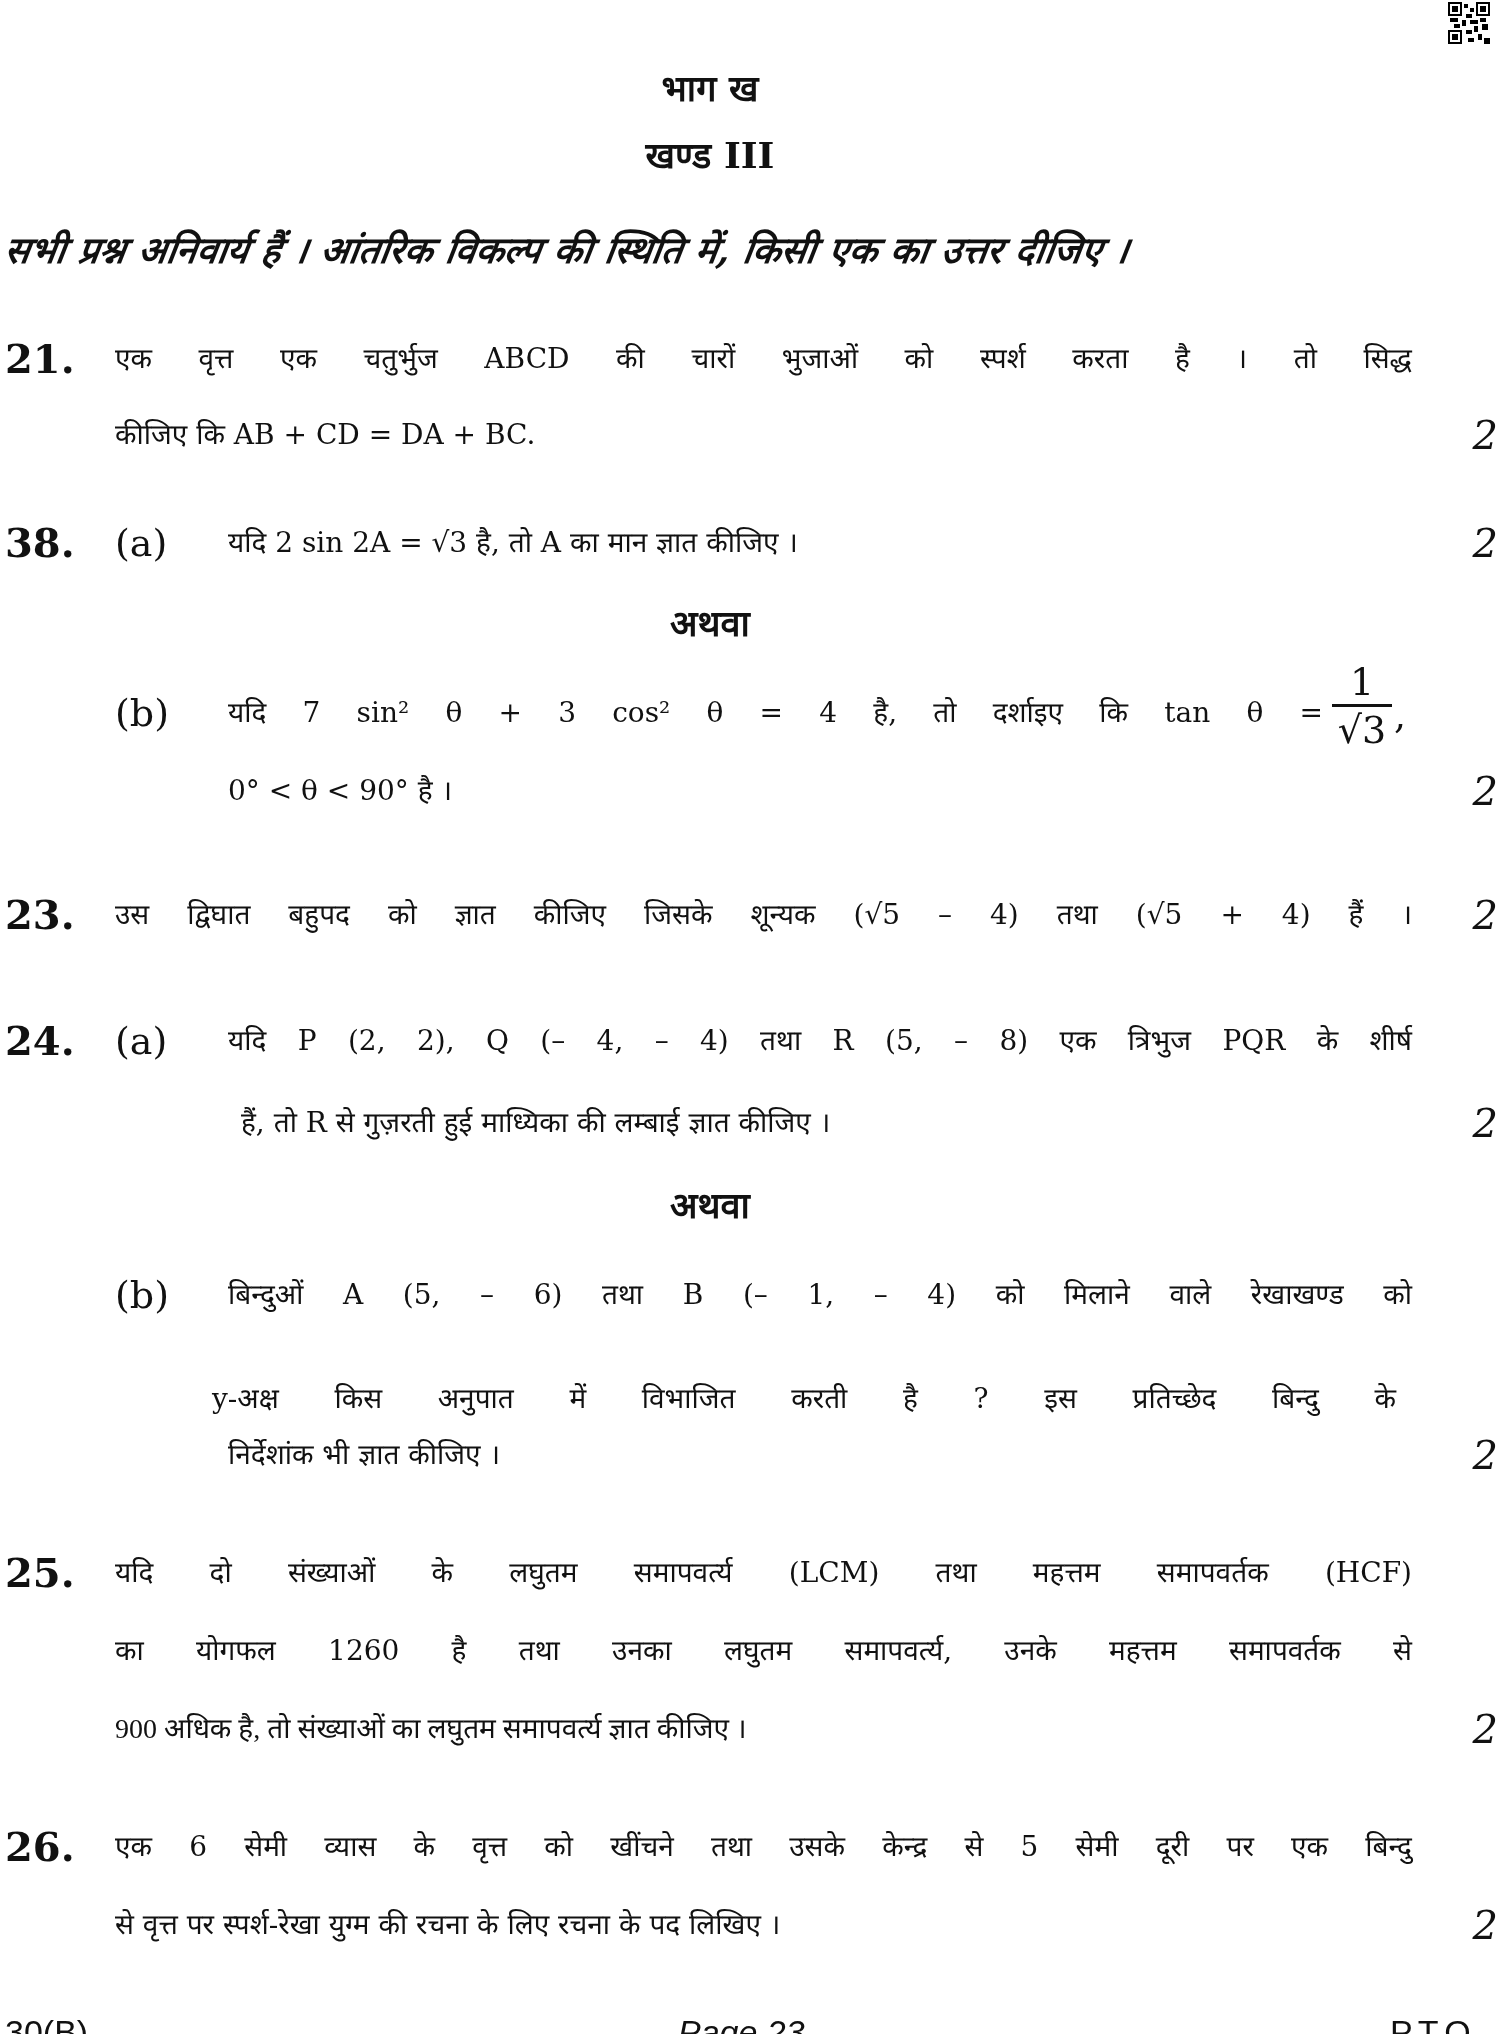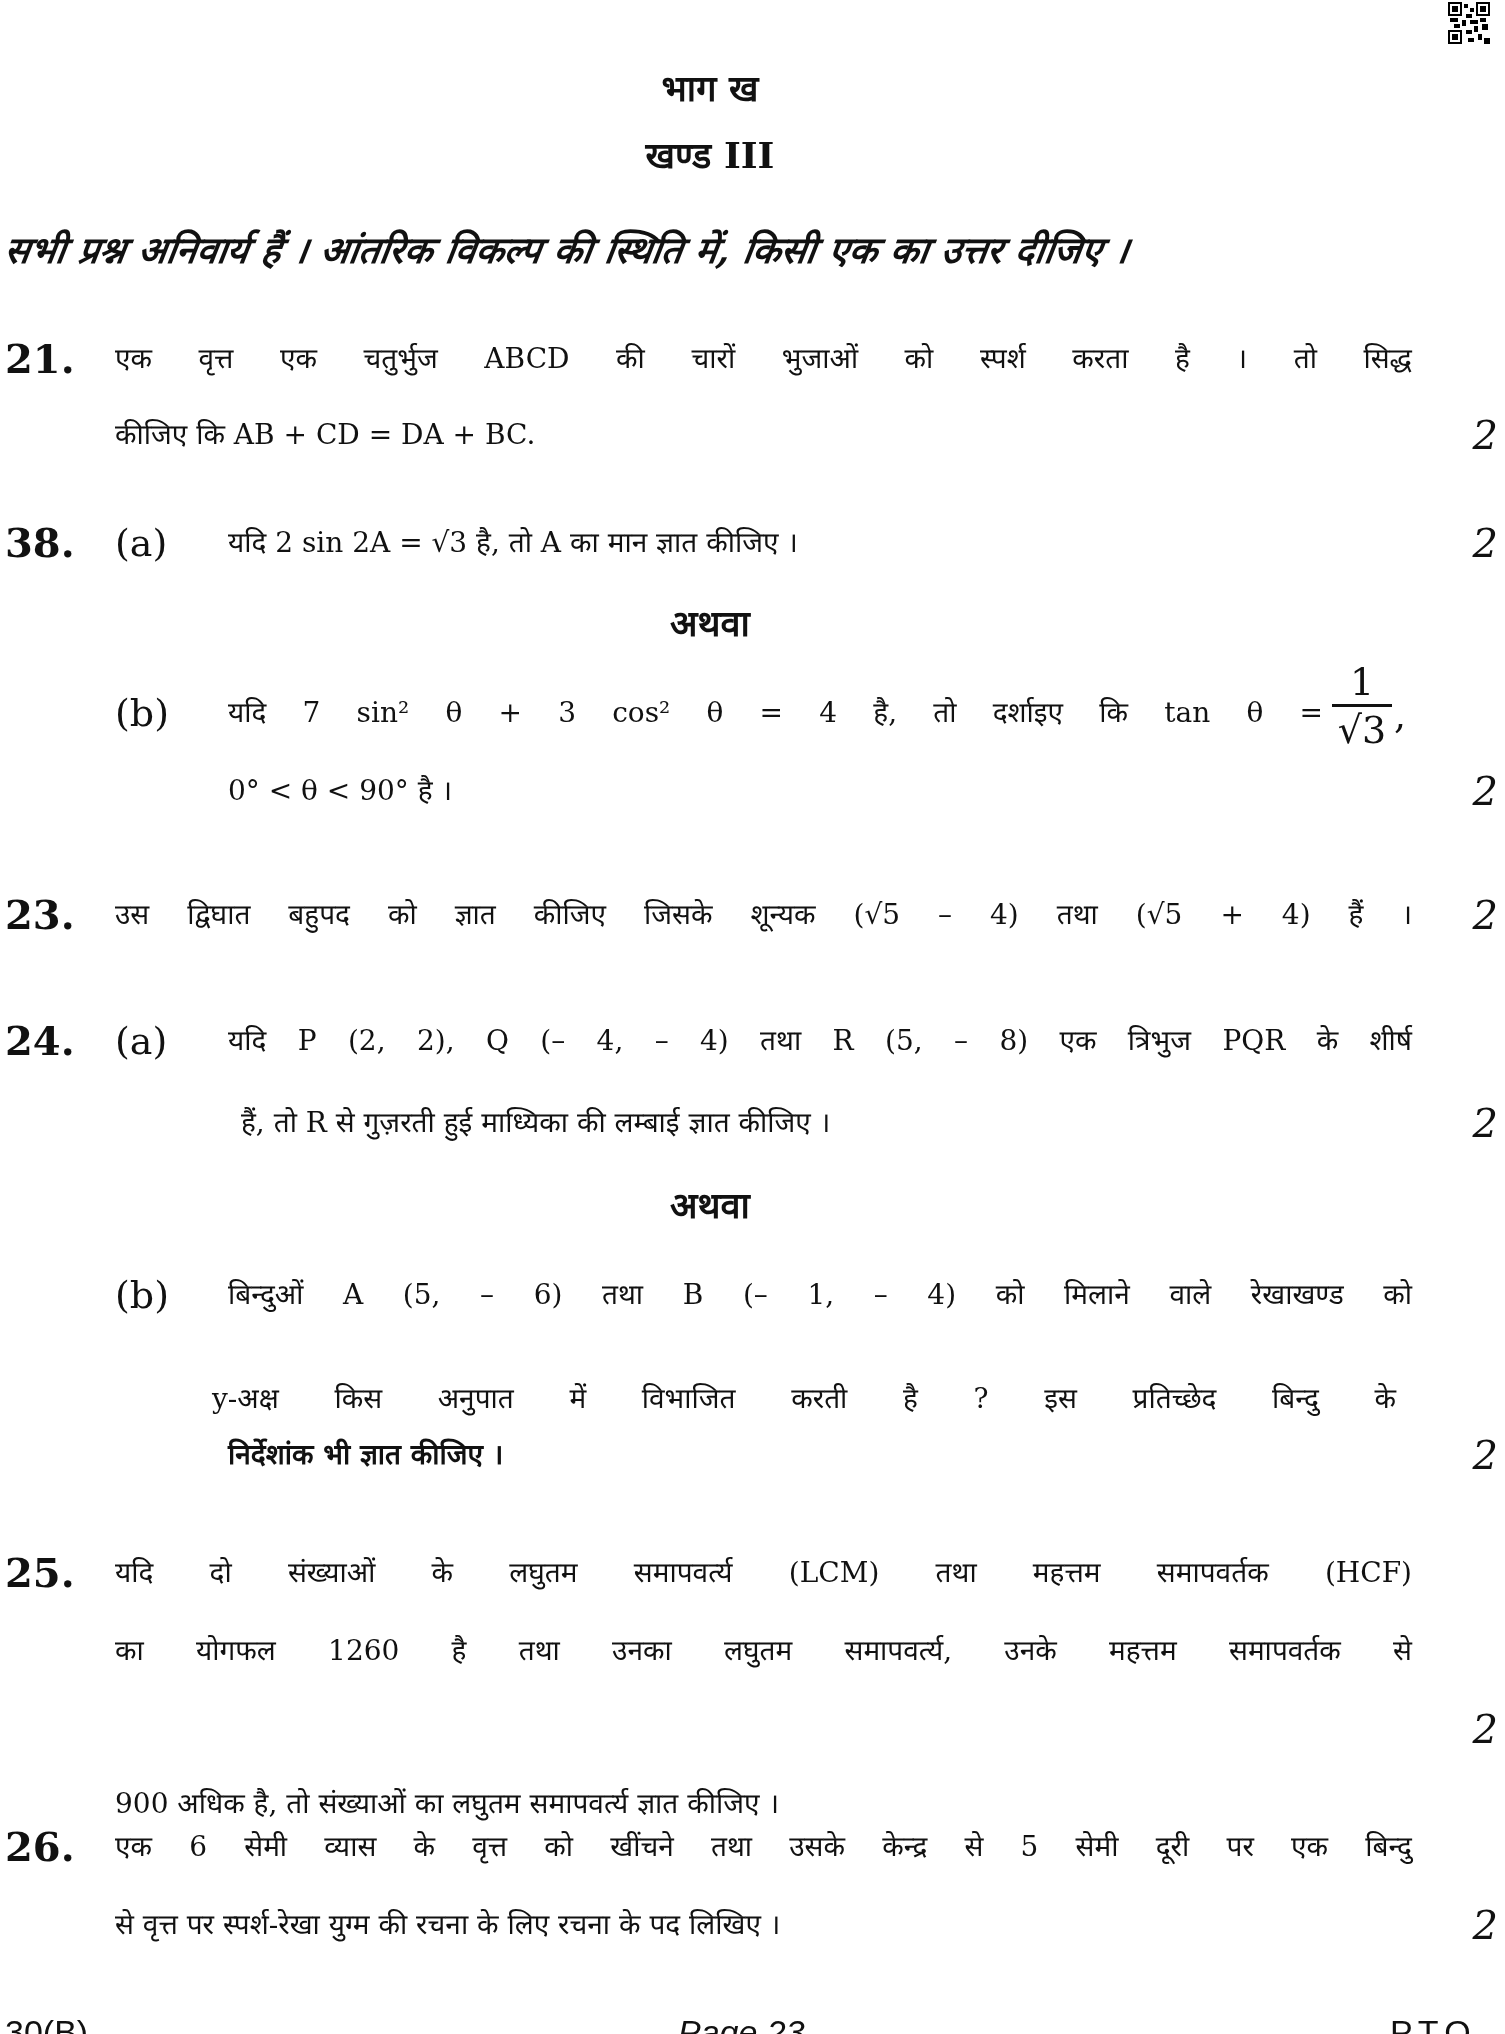--- a/index.html
+++ b/index.html
@@ -189,29 +189,29 @@
   <div class="q-part" style="top:1016px;">(a)</div>
   <div class="q-line justify" style="left:228px; top:1016px; width:1184px;">यदि P (2, 2), Q (– 4, – 4) तथा R (5, – 8) एक त्रिभुज PQR के शीर्ष</div>
   <div class="q-line" style="left:228px; top:1098px;margin-left:13px;">हैं, तो R से गुज़रती हुई माध्यिका की लम्बाई ज्ञात कीजिए ।</div>
   <div class="marks" style="top:1098px;">2</div>
 
   <div class="athva" style="top:1180px;">अथवा</div>
 
   <div class="q-part" style="top:1270px;">(b)</div>
   <div class="q-line justify" style="left:228px; top:1270px; width:1184px;">बिन्दुओं A (5, – 6) तथा B (– 1, – 4) को मिलाने वाले रेखाखण्ड को</div>
   <div class="q-line justify" style="left:212px; top:1350px; width:1184px;margin-top:24px;">y-अक्ष किस अनुपात में विभाजित करती है ? इस प्रतिच्छेद बिन्दु के</div>
-  <div class="q-line" style="left:228px; top:1430px;font-weight:bold;">निर्देशांक भी ज्ञात कीजिए ।</div>
+  <div class="q-line" style="left:228px; top:1430px;">निर्देशांक भी ज्ञात कीजिए ।</div>
   <div class="marks" style="top:1430px;">2</div>
 </div>
 
 <div>
   <div class="q-num" style="top:1548px;">25.</div>
   <div class="q-line justify" style="left:115px; top:1548px; width:1297px;">यदि दो संख्याओं के लघुतम समापवर्त्य (LCM) तथा महत्तम समापवर्तक (HCF)</div>
   <div class="q-line justify" style="left:115px; top:1626px; width:1297px;">का योगफल 1260 है तथा उनका लघुतम समापवर्त्य, उनके महत्तम समापवर्तक से</div>
-  <div class="q-line" style="left:115px; top:1779px;">900 अधिक है, तो संख्याओं का लघुतम समापवर्त्य ज्ञात कीजिए ।</div>
+  <div class="q-line" style="left:115px; top:1704px;font-family:Liberation Serif, serif;">900 अधिक है, तो संख्याओं का लघुतम समापवर्त्य ज्ञात कीजिए ।</div>
   <div class="marks" style="top:1704px;">2</div>
 </div>
 
 <div>
   <div class="q-num" style="top:1822px;">26.</div>
   <div class="q-line justify" style="left:115px; top:1822px; width:1297px;">एक 6 सेमी व्यास के वृत्त को खींचने तथा उसके केन्द्र से 5 सेमी दूरी पर एक बिन्दु</div>
   <div class="q-line" style="left:115px; top:1900px;">से वृत्त पर स्पर्श-रेखा युग्म की रचना के लिए रचना के पद लिखिए ।</div>
   <div class="marks" style="top:1900px;">2</div>
 </div>
 

